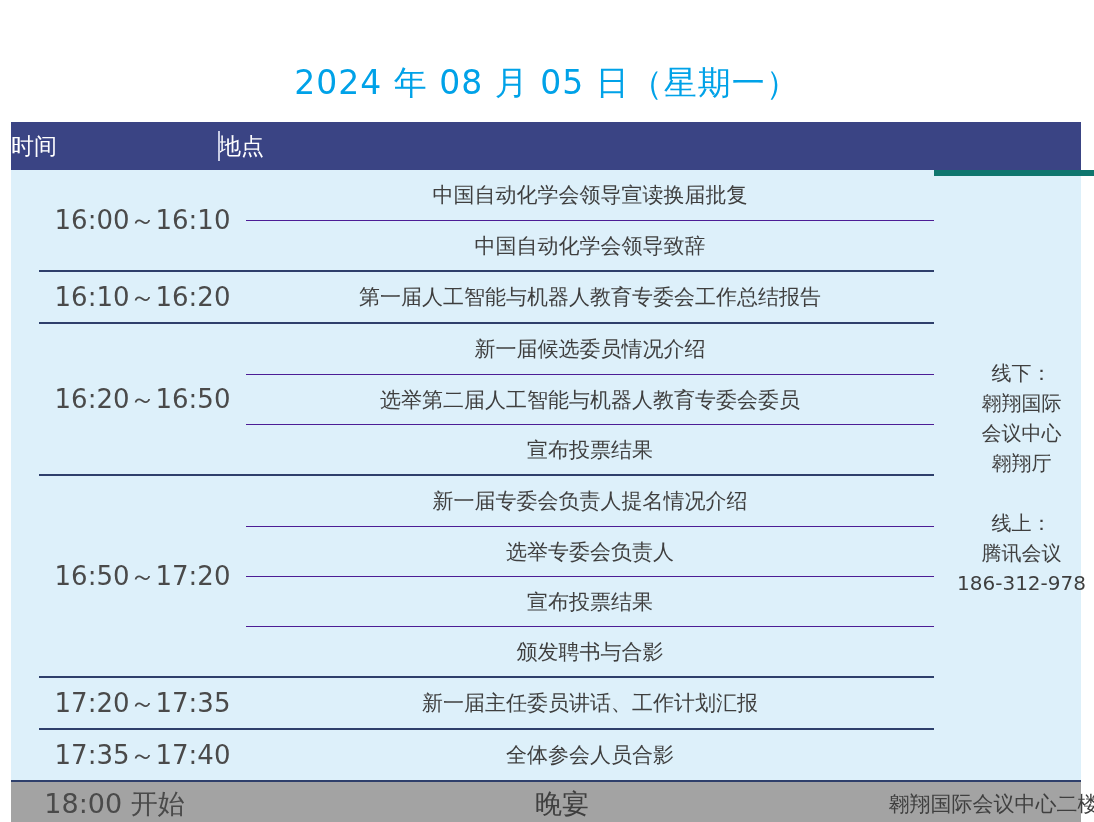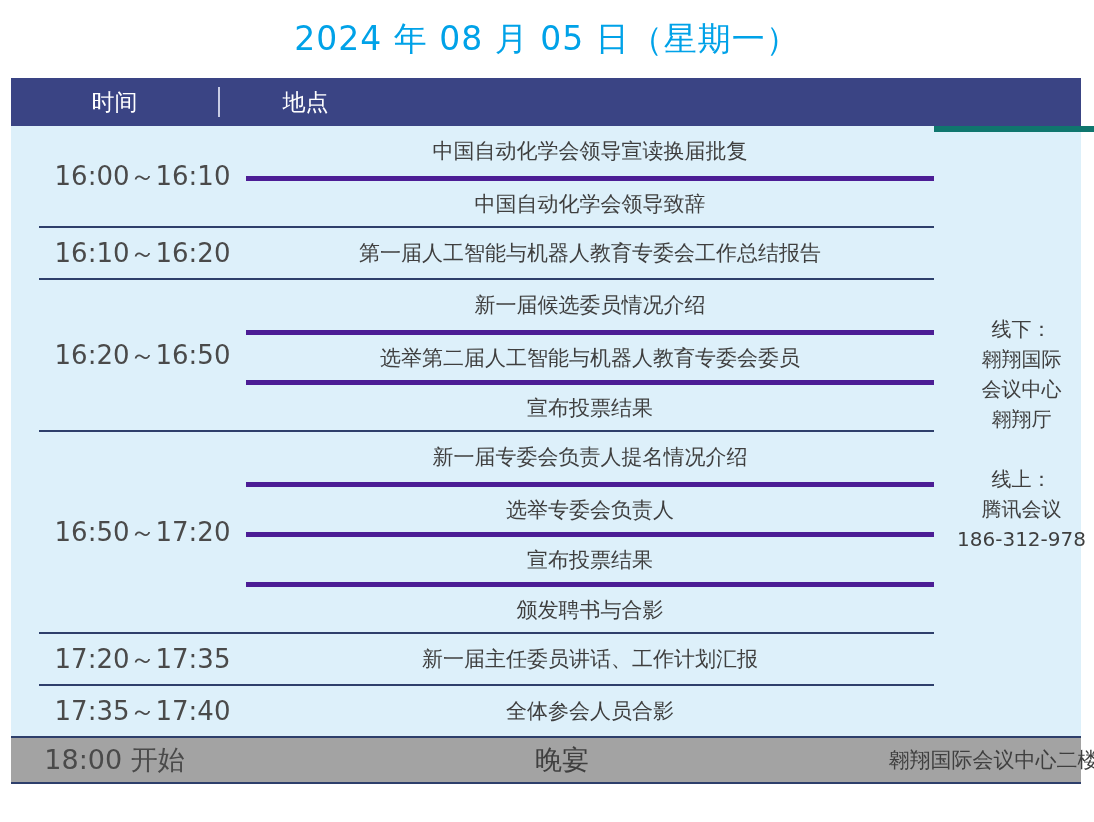--- a/index.html
+++ b/index.html
@@ -20,20 +20,21 @@
     height: 822px;
     background: #ffffff;
   }
 
   
   .title-bar {
     height: 78px;
     display: flex;
     align-items: center;
     justify-content: center;
+    margin-top: 44px;
   }
   .title-text {
     color: #00a2e8;
     font-size: 33px;
     letter-spacing: 1px;
     white-space: nowrap;
     font-weight: 400;
   }
 
   
@@ -46,21 +47,20 @@
   
   .thead {
     display: flex;
     background: #3a4484;
     height: 48px;
     align-items: stretch;
   }
   .th {
     display: flex;
     align-items: center;
-    justify-content: center;
     color: #ffffff;
     font-size: 23px;
     position: relative;
   }
   .th-time   { width: 207px; }
   .th-content{ width: 688px; }
   .th-place  { width: 175px; }
   .th-divider {
     position: absolute;
     left: 0;
@@ -120,21 +120,21 @@
     display: flex;
     flex-direction: column;
   }
   .subrow {
     height: 50px;
     display: flex;
     align-items: center;
     justify-content: center;
     color: #3f3f3f;
     font-size: 21px;
-    border-top: 5px solid #4c1d95;
+    border-top: 1px solid #4c1d95;
     box-sizing: border-box;
     white-space: nowrap;
   }
   .subrow:first-child { border-top: none; }
 
   
   .final-row {
     display: flex;
     border-top: 2px solid #2e3f6b;
     border-bottom: 2px solid #2e3f6b;

